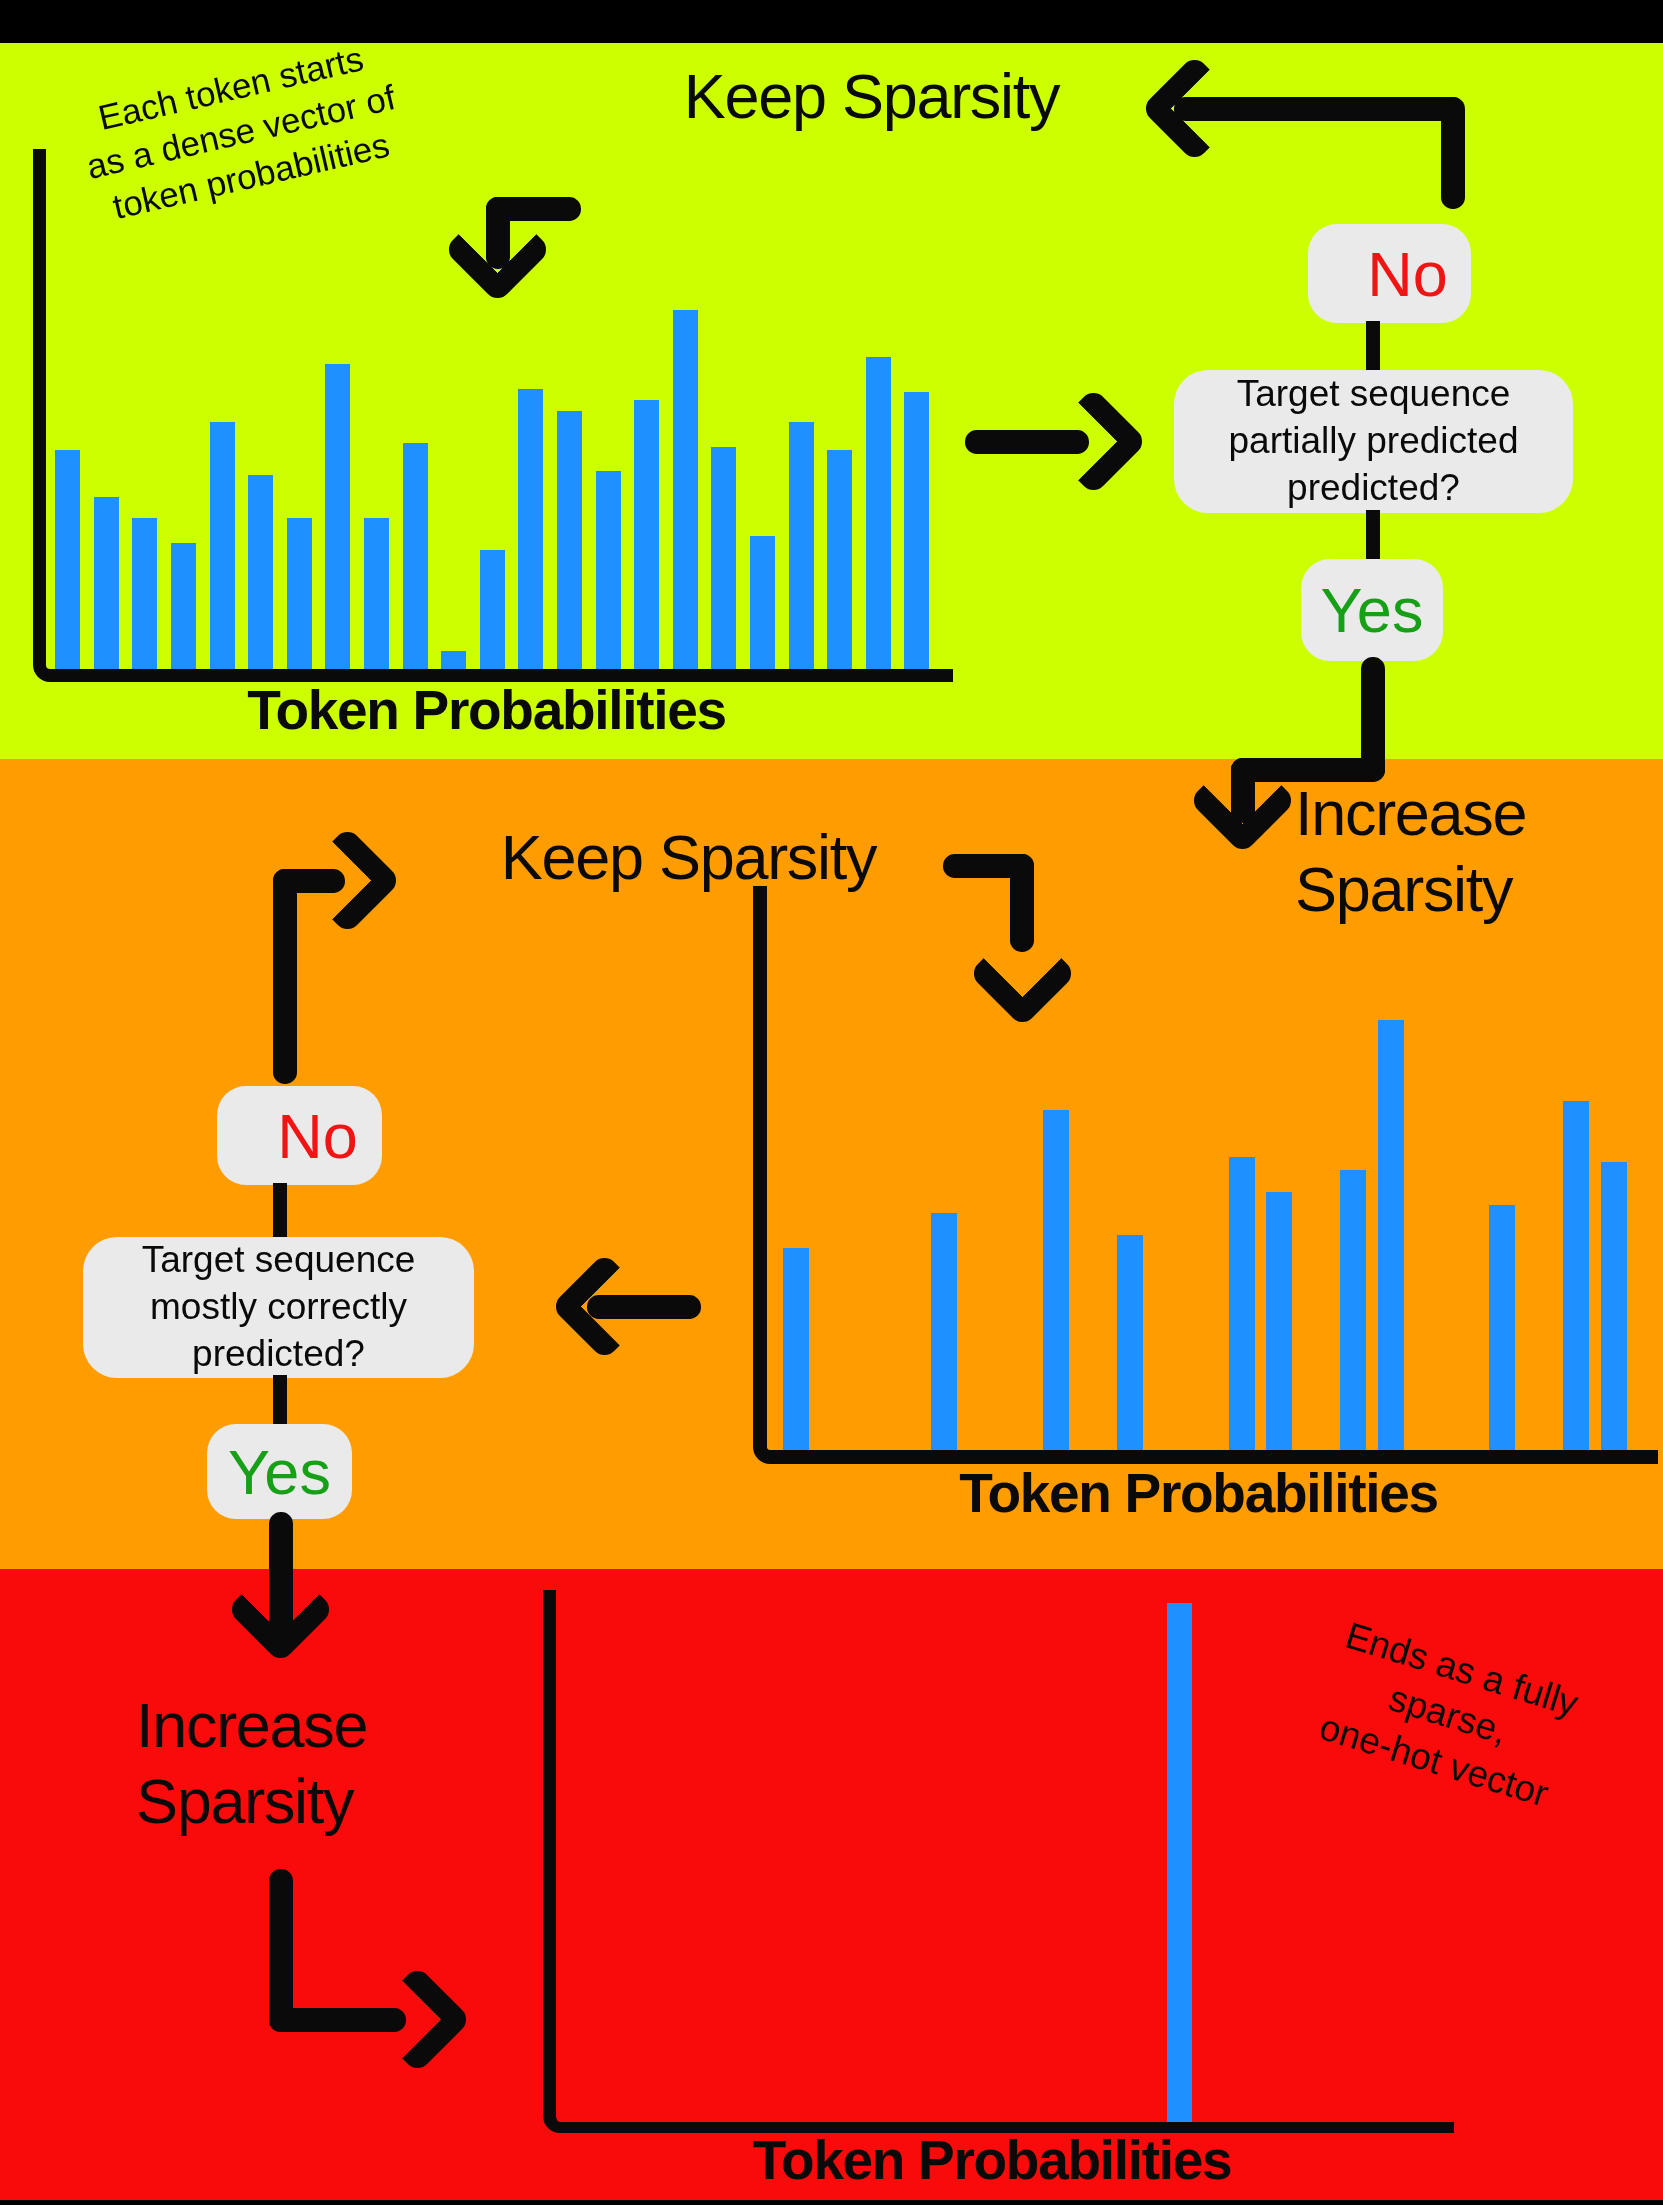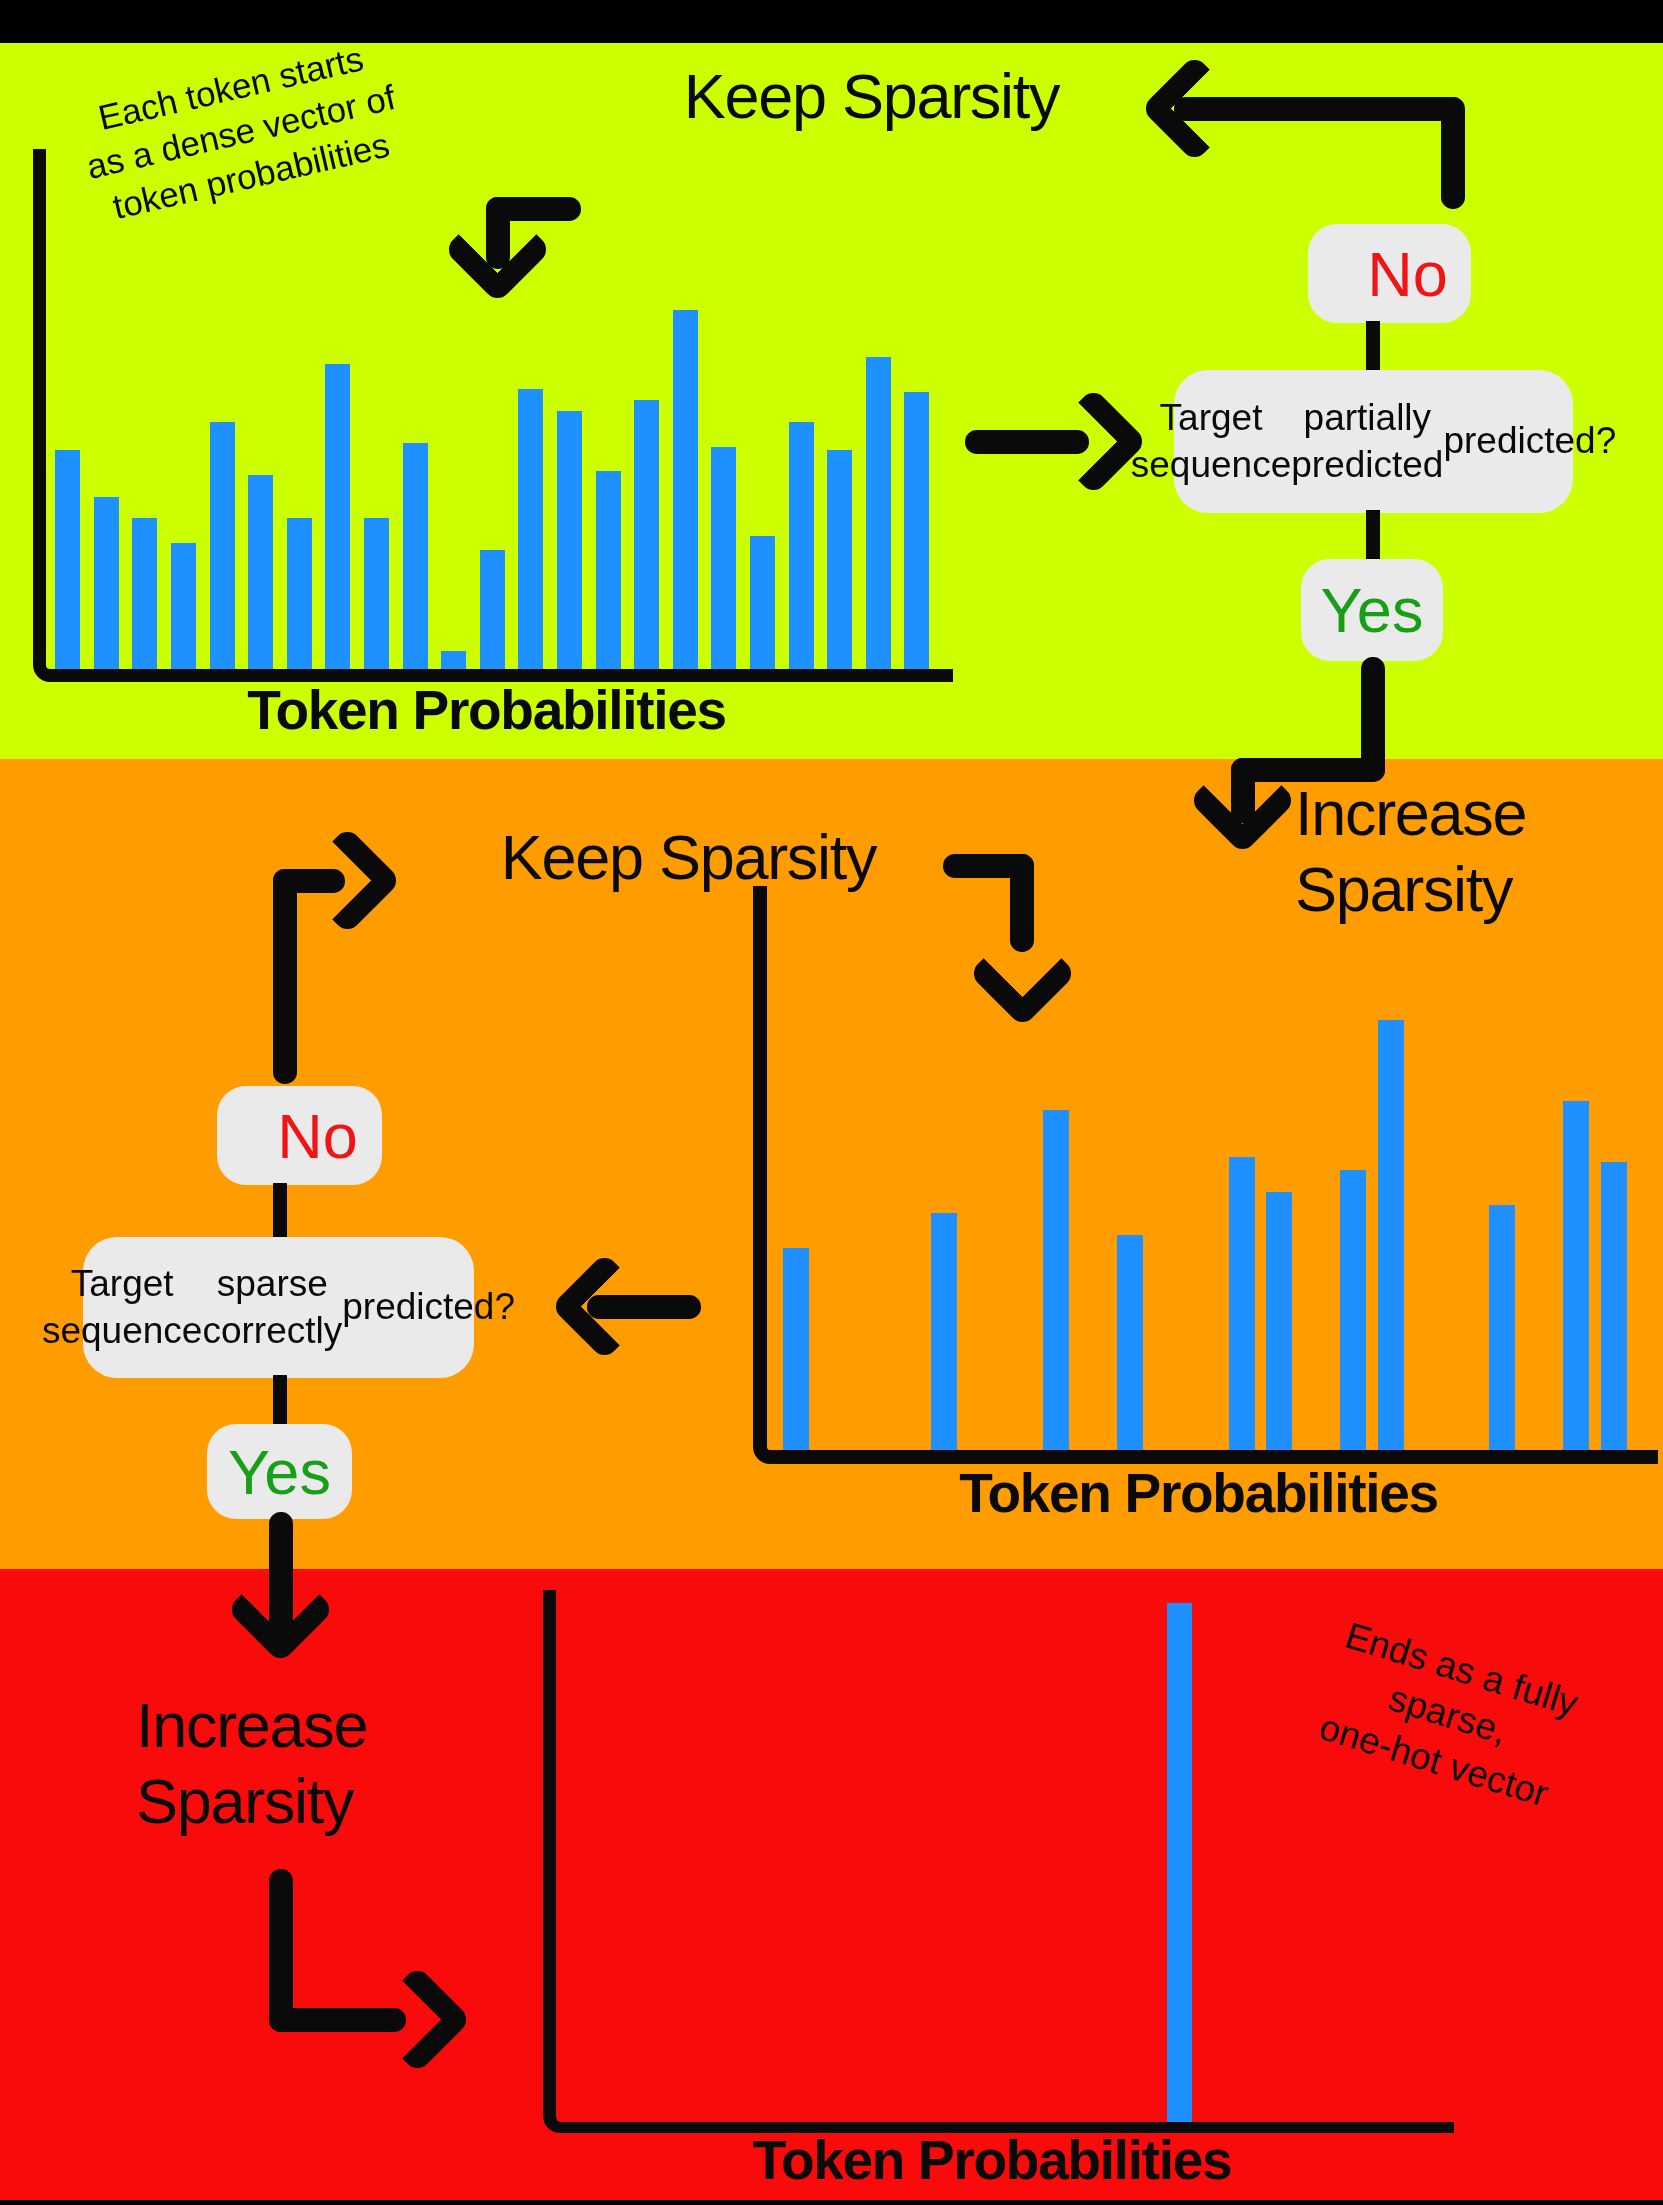--- a/index.html
+++ b/index.html
@@ -17,21 +17,21 @@
   .annot{position:absolute;font-size:35px;font-weight:500;color:var(--ink);text-align:center;line-height:1.28;white-space:nowrap;}
 
   .chart{position:absolute;border-left:13px solid var(--ink);border-bottom:13px solid var(--ink);border-bottom-left-radius:17px;}
   .bars{position:absolute;left:0;right:0;top:0;bottom:0;}
   .bar{position:absolute;bottom:0;background:var(--bar_blue);}
   .chart-label{position:absolute;font-size:55px;font-weight:700;letter-spacing:-1.3px;color:var(--ink);text-align:center;white-space:nowrap;}
 
   .badge{position:absolute;background:var(--badge_bg);border-radius:29px;display:flex;align-items:center;justify-content:center;font-size:63px;font-weight:500;}
   .badge.no{color:var(--no_red);padding-left:36px;}
   .badge.yes{color:var(--yes_green);justify-content:center;}
-  .qbox{position:absolute;background:var(--badge_bg);border-radius:34px;display:flex;align-items:center;justify-content:center;font-size:37px;font-weight:500;color:var(--ink);line-height:1.27;text-align:center;}
+  .qbox{position:absolute;background:var(--badge_bg);border-radius:34px;display:flex;flex-direction:column;align-items:center;justify-content:center;font-size:37px;font-weight:500;color:var(--ink);line-height:1.27;text-align:center;}
 
   .shaft{position:absolute;background:var(--ink);border-radius:11.7px;}
   .conn{position:absolute;background:var(--ink);}
   .chev{position:absolute;width:55px;height:55px;border-right:22px solid var(--ink);border-bottom:22px solid var(--ink);border-radius:14.3px;}
   .cv-down {transform:rotate(45deg);}
   .cv-left {transform:rotate(135deg);}
   .cv-right{transform:rotate(-45deg);}
 </style>
 </head>
 <body>
@@ -162,21 +162,21 @@
     <div class="chev cv-left" style="left:566px;top:1268px;"></div>
   </div>
 
   <div class="badge no" style="left:217px;top:1086px;width:129px;height:99px;">
       <span>No</span>
     </div>
   <div class="conn" style="left:273px;top:1183px;width:14.3px;height:55px;"></div>
 
   <div class="qbox" style="left:83px;top:1237px;width:391px;height:141px;">
     <div>Target sequence</div>
-    <div>sparse correctly</div>
+    <div>mostly correctly</div>
     <div>predicted?</div>
   </div>
 
   <div class="conn" style="left:273px;top:1375px;width:14.3px;height:52px;"></div>
   <div class="badge yes" style="left:207px;top:1424px;width:145px;height:95px;">
       <span>Yes</span>
     </div>
 
   <div>
     <div class="shaft" style="left:269px;top:1512px;width:23.5px;height:121px;"></div>

